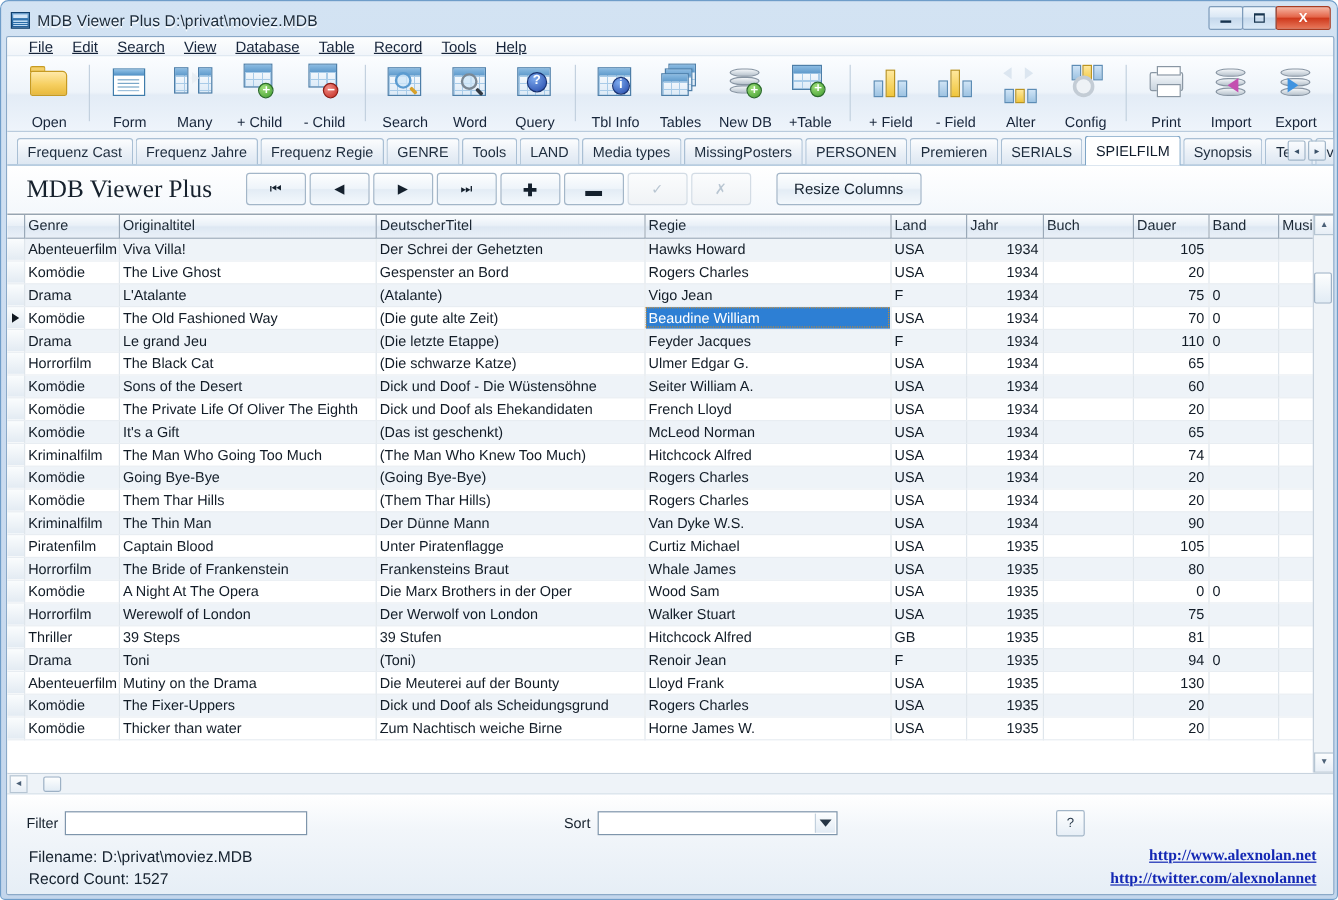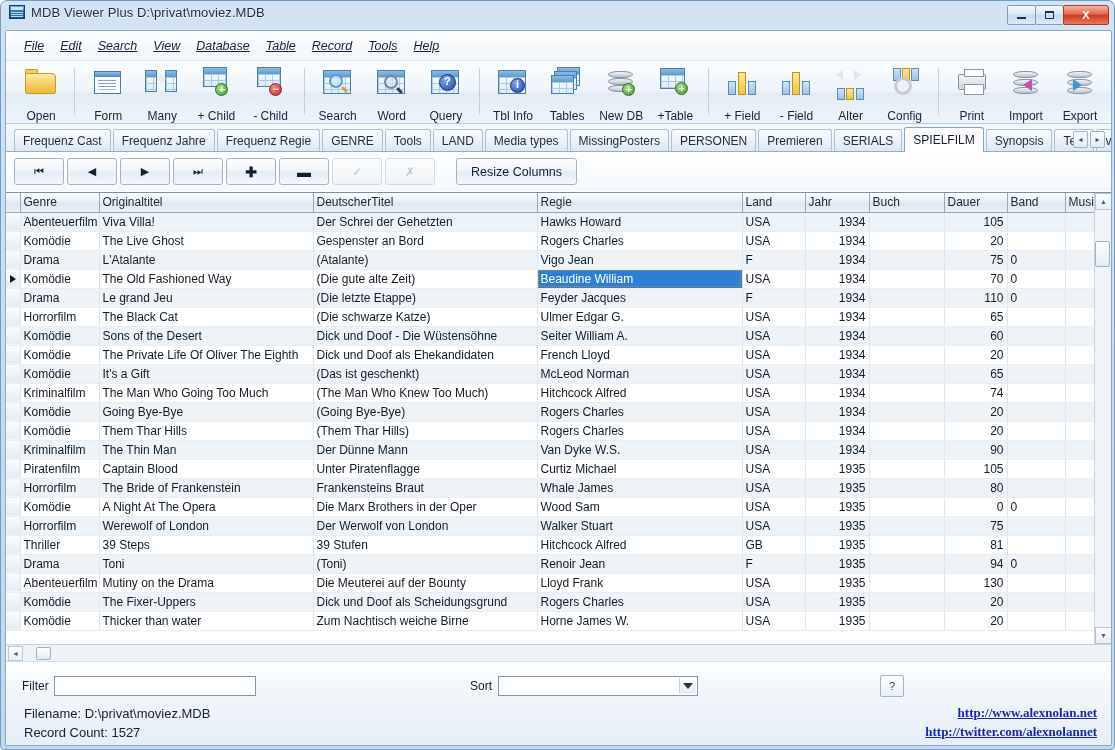--- a/index.html
+++ b/index.html
@@ -16,21 +16,21 @@
     position: absolute; left:0; top:0; width:1115px; height:750px;
     background: linear-gradient(to bottom, #d3e3f3 0%, #cbdcf0 40%, #c3d6ec 100%);
     border: 1px solid #6f9dc9;
     border-radius: 7px 7px 4px 4px;
     padding: 4px 4px 5px 4px;
   }
 
   
   #titlebar {
     height: 24px;
-    display: flex; align-items: flex-start;
+    display: flex; align-items: center;
     padding-left: 4px;
     position: relative;
   }
   #title-icon {
     width: 16px; height: 14px; flex: none;
     background: linear-gradient(to bottom,#6fa8dc 0%, #2c6ea8 50%, #1d5690 100%);
     border: 1px solid #10416f;
     margin-right: 6px;
     position: relative;
   }
@@ -69,26 +69,25 @@
     position:absolute; left:4px; top:29px; width:1107px; height:716px;
     background:#f4f7fb;
     border:1px solid #8ba9c7;
     border-radius: 2px;
     display:flex; flex-direction:column;
     overflow:hidden;
   }
 
   
   #menubar {
-    height: 30px; flex:none;
+    height: 16px; flex:none;
     background: linear-gradient(to bottom,#fdfefe 0%, #f1f5fa 100%);
     display:flex; align-items:center;
     padding-left: 10px; gap: 0px;
     border-bottom: 1px solid #dbe5ef;
-    font-style: italic;
   }
   .menu-item {
     font-size: 12.5px; color:#16243a; padding: 2px 8px; white-space:nowrap;
   }
   .menu-item u { text-decoration: underline; }
 
   
   #toolbar {
     height: 63px; flex:none;
     background: linear-gradient(to bottom,#fbfdff 0%, #eef4fa 48%, #e3ecf6 52%, #eef4fb 100%);
@@ -565,20 +564,21 @@
       <div class="tab">
           <span>videoclips</span>
         </div>
       <div id="tab-spin">
         <div class="spinbtn">◂</div>
         <div class="spinbtn">▸</div>
       </div>
     </div>
 
     <div id="datatoolbar">
+      <div id="brand">MDB Viewer Plus</div>
       <div class="navbtn">
           <span style="font-size:11px;">⏮</span>
         </div>
       <div class="navbtn">
           <span style="font-size:11px;">◀</span>
         </div>
       <div class="navbtn">
           <span style="font-size:11px;">▶</span>
         </div>
       <div class="navbtn">

